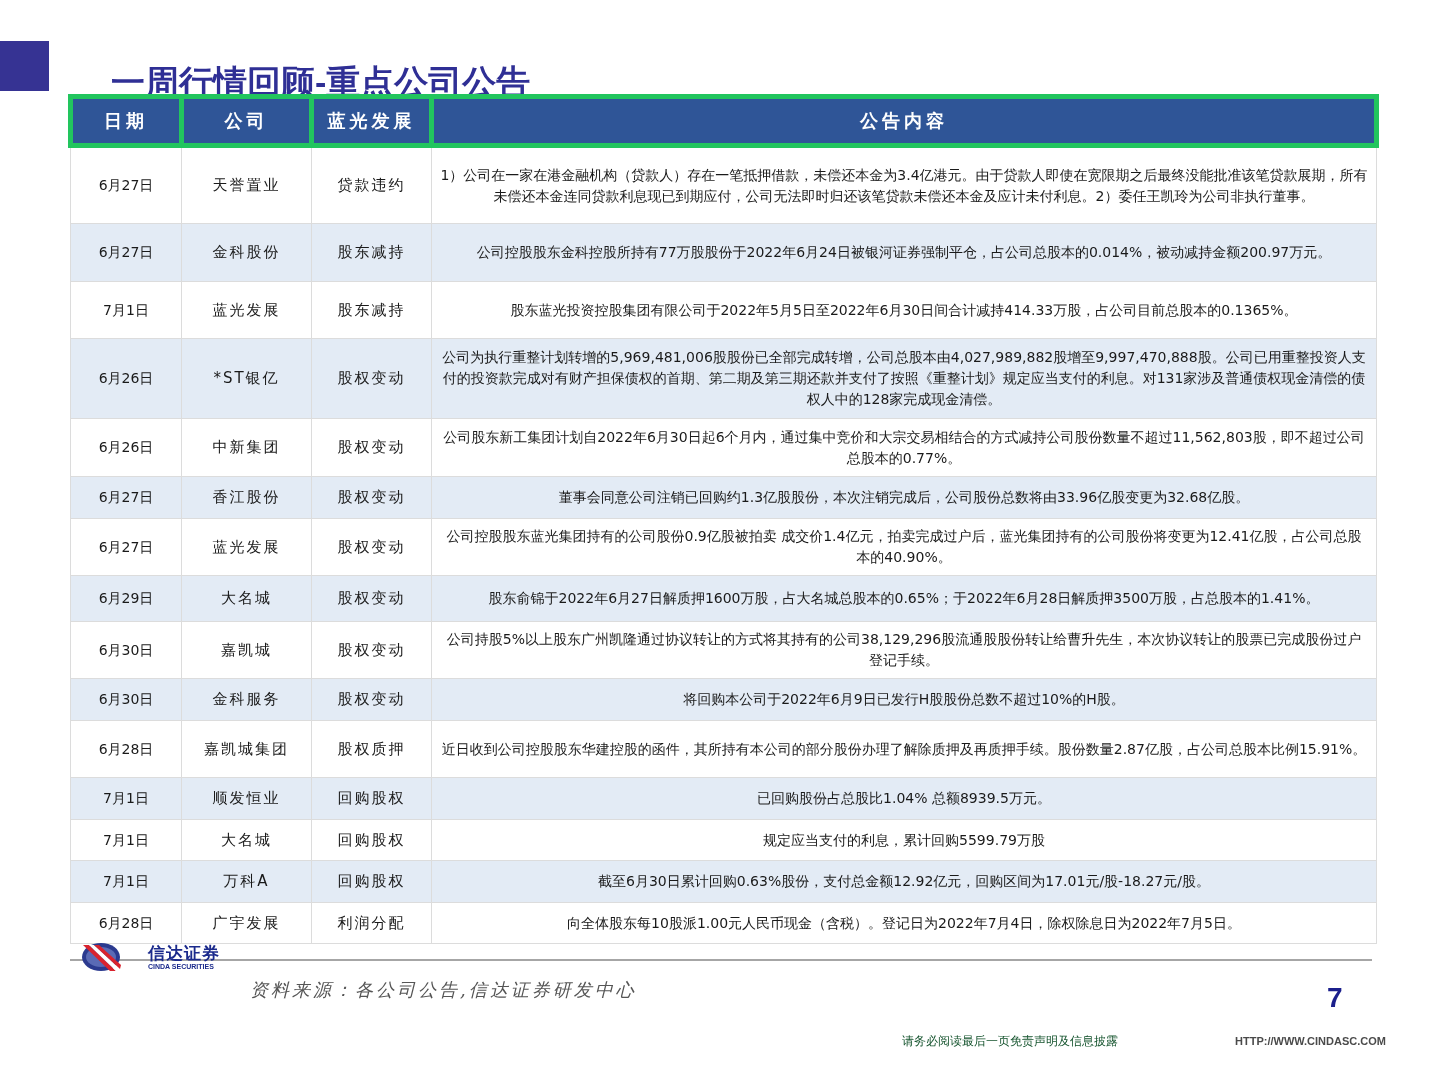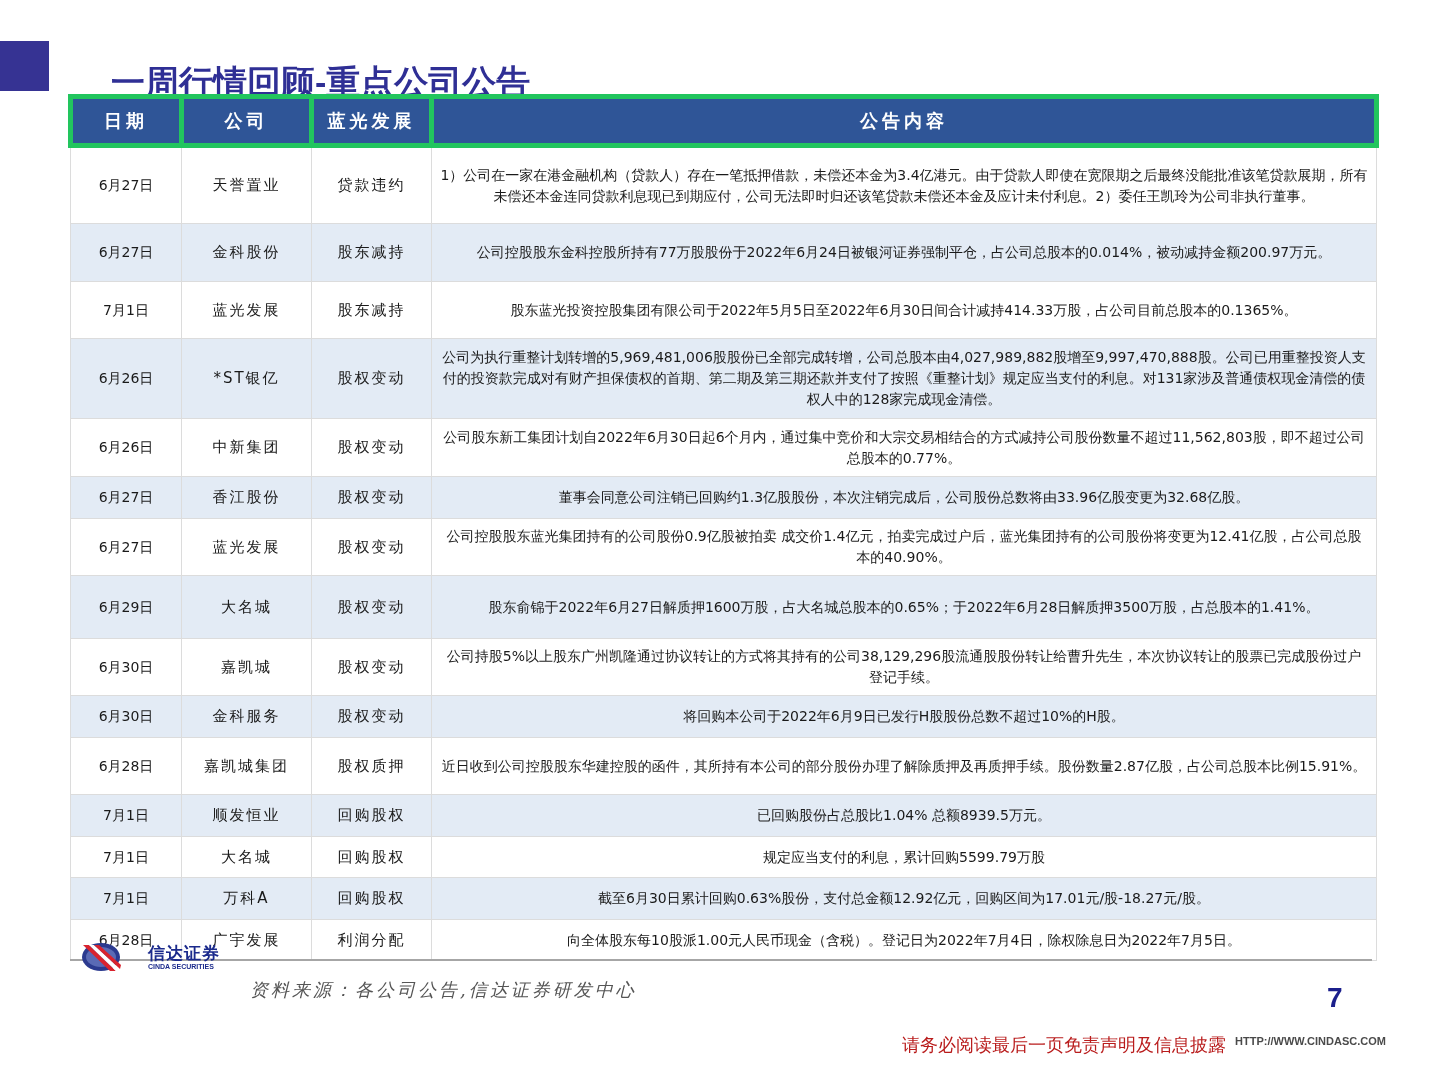--- a/index.html
+++ b/index.html
@@ -58,21 +58,21 @@
       font-family: "DejaVu Serif", "Liberation Serif", serif;
       font-style: italic; font-size: 18px; color: #555555; letter-spacing: 3px;
     }
     .page-num {
       position: absolute; left: 1327px; top: 982px;
       font-family: "Liberation Sans", sans-serif;
       font-size: 28px; font-weight: bold; color: #1b1f8c;
     }
     .disclaimer {
       position: absolute; left: 902px; top: 1033px;
-      font-size: 18px; color: #b91c1c;
+      font-size: 12px; color: #14532d;
     }
     .url {
       position: absolute; left: 1203px; top: 1035px;
       font-family: "Liberation Sans", sans-serif;
       font-size: 11px; font-weight: bold; color: #4a4a4a; padding-left: 32px;
     }
   </style>
 </head>
 <body>
 
@@ -130,21 +130,21 @@
       <td class="c company">香江股份</td>
       <td class="c type">股权变动</td>
       <td class="content">董事会同意公司注销已回购约1.3亿股股份，本次注销完成后，公司股份总数将由33.96亿股变更为32.68亿股。</td>
     </tr>
     <tr class="norm" style="height:57px">
       <td class="c">6月27日</td>
       <td class="c company">蓝光发展</td>
       <td class="c type">股权变动</td>
       <td class="content">公司控股股东蓝光集团持有的公司股份0.9亿股被拍卖 成交价1.4亿元，拍卖完成过户后，蓝光集团持有的公司股份将变更为12.41亿股，占公司总股本的40.90%。</td>
     </tr>
-    <tr class="alt" style="height:63px">
+    <tr class="alt" style="height:46px">
       <td class="c">6月29日</td>
       <td class="c company">大名城</td>
       <td class="c type">股权变动</td>
       <td class="content">股东俞锦于2022年6月27日解质押1600万股，占大名城总股本的0.65%；于2022年6月28日解质押3500万股，占总股本的1.41%。</td>
     </tr>
     <tr class="norm" style="height:57px">
       <td class="c">6月30日</td>
       <td class="c company">嘉凯城</td>
       <td class="c type">股权变动</td>
       <td class="content">公司持股5%以上股东广州凯隆通过协议转让的方式将其持有的公司38,129,296股流通股股份转让给曹升先生，本次协议转让的股票已完成股份过户登记手续。</td>

